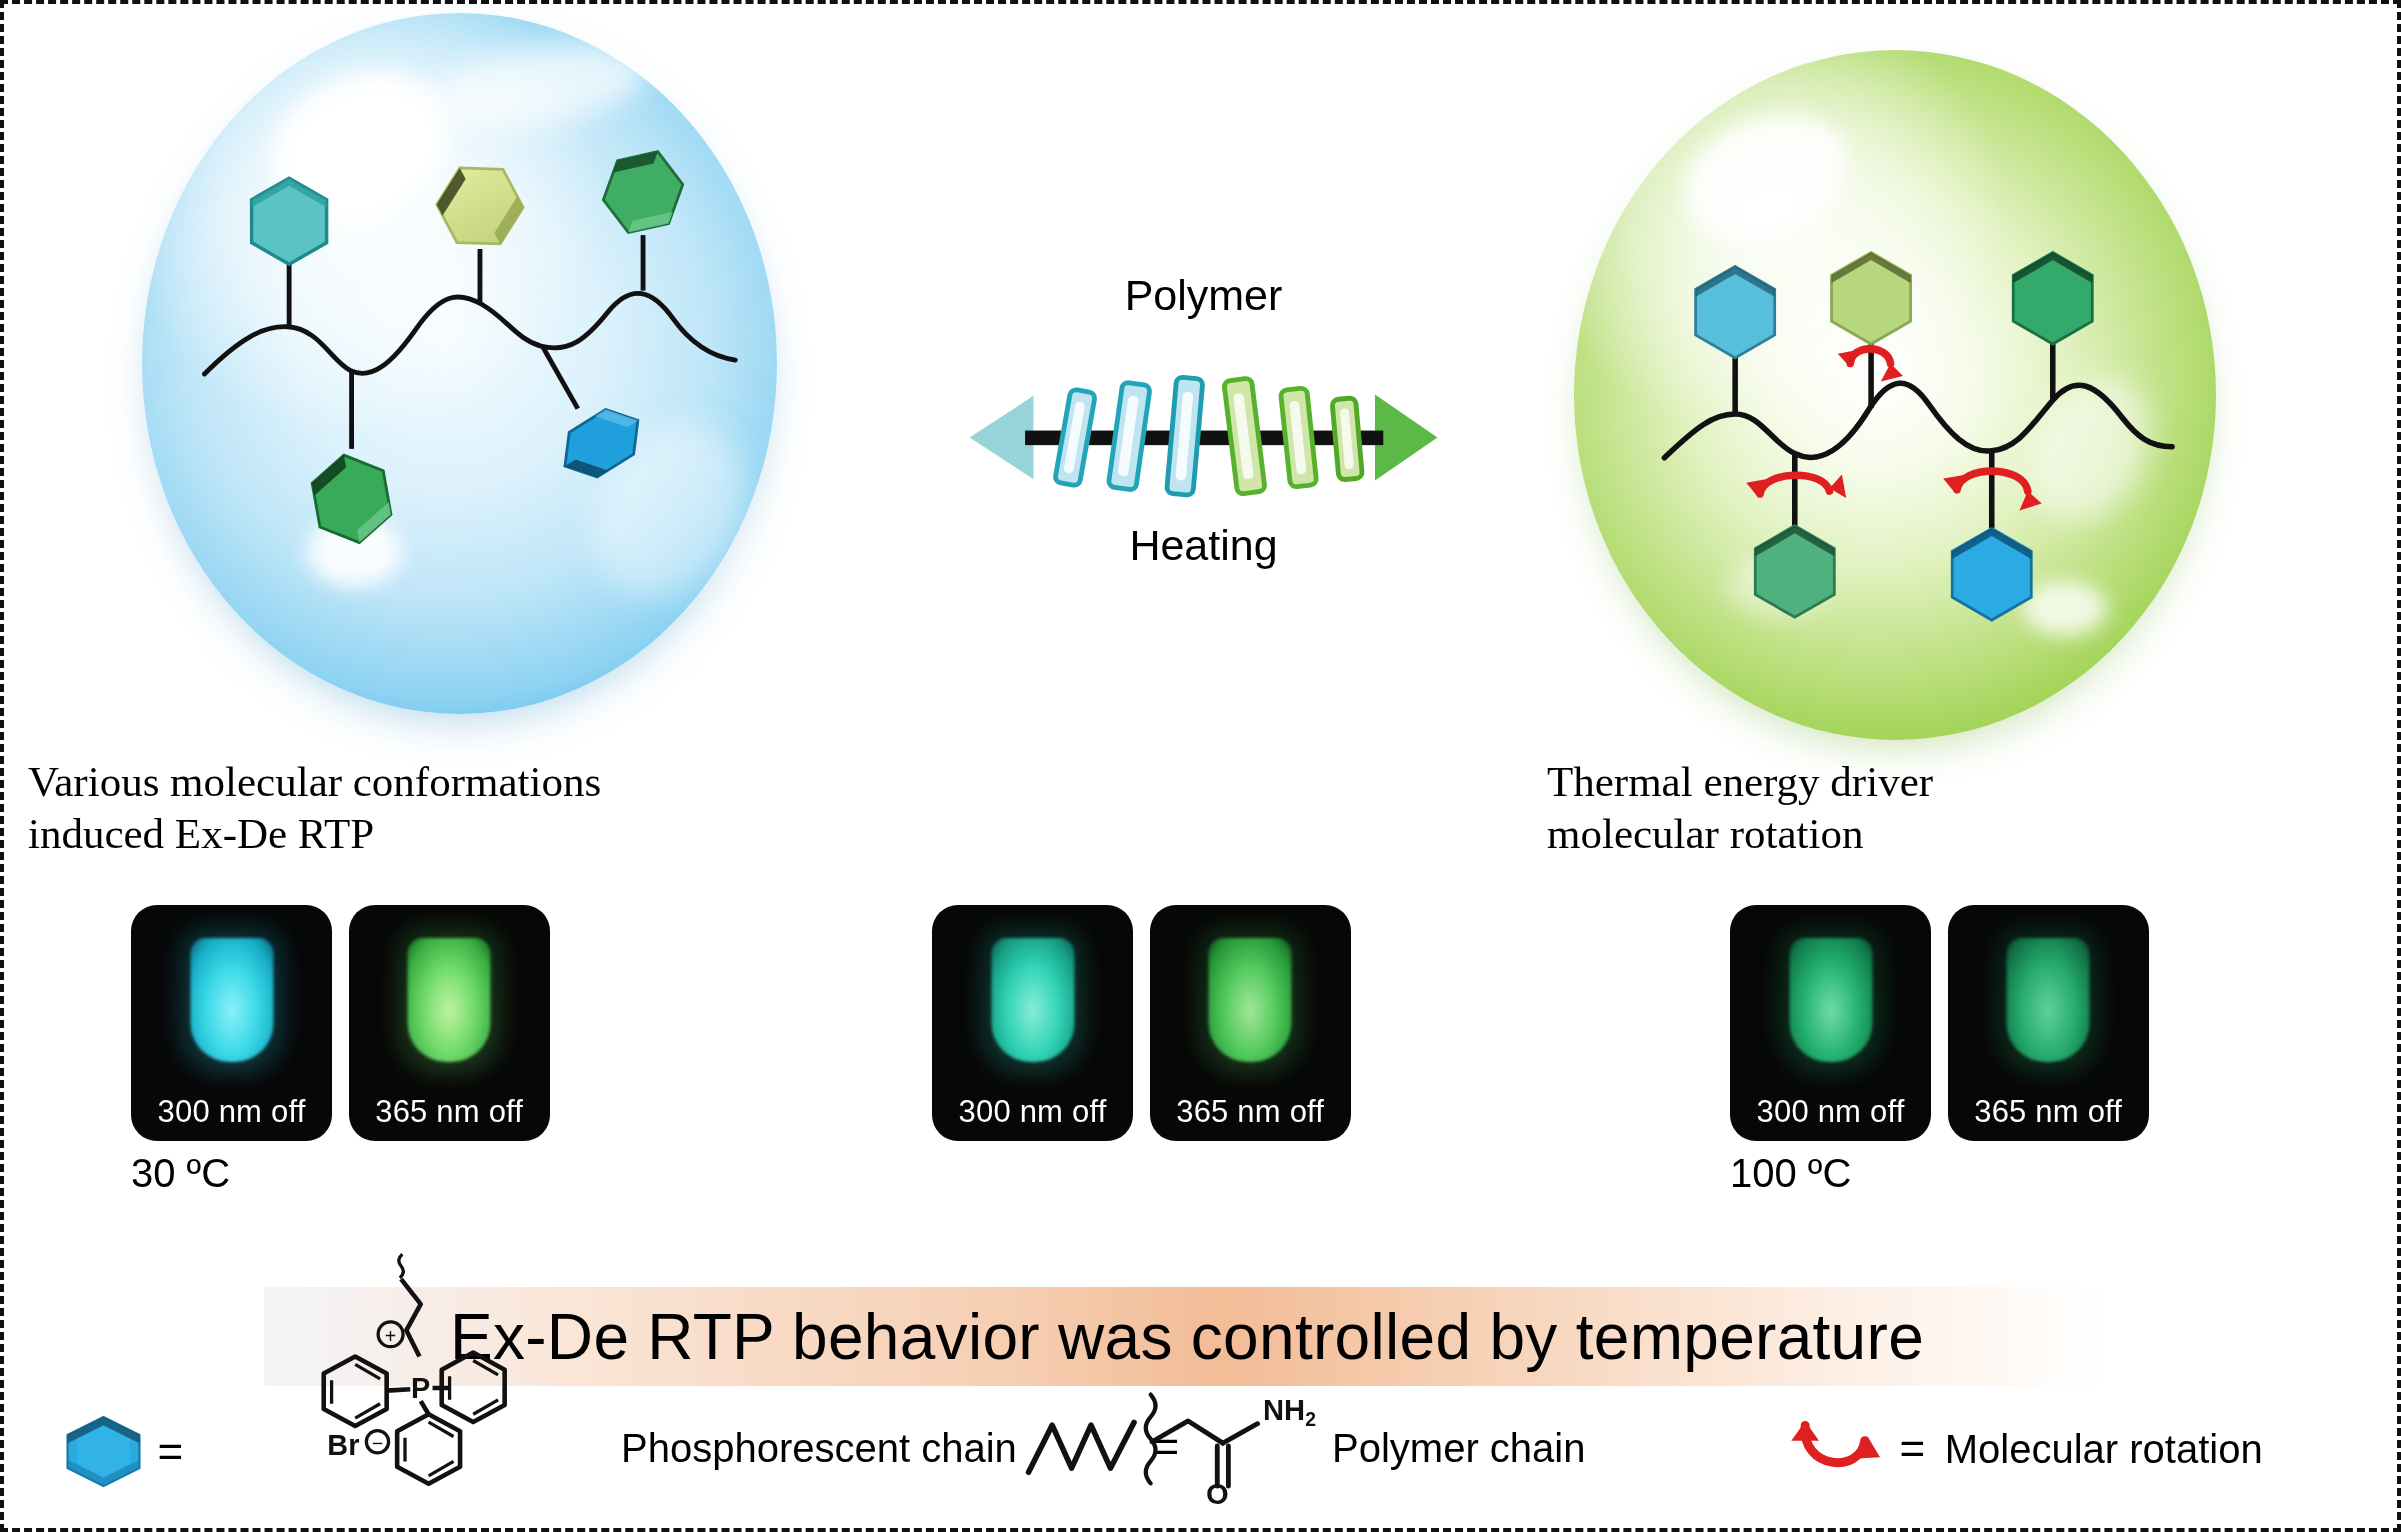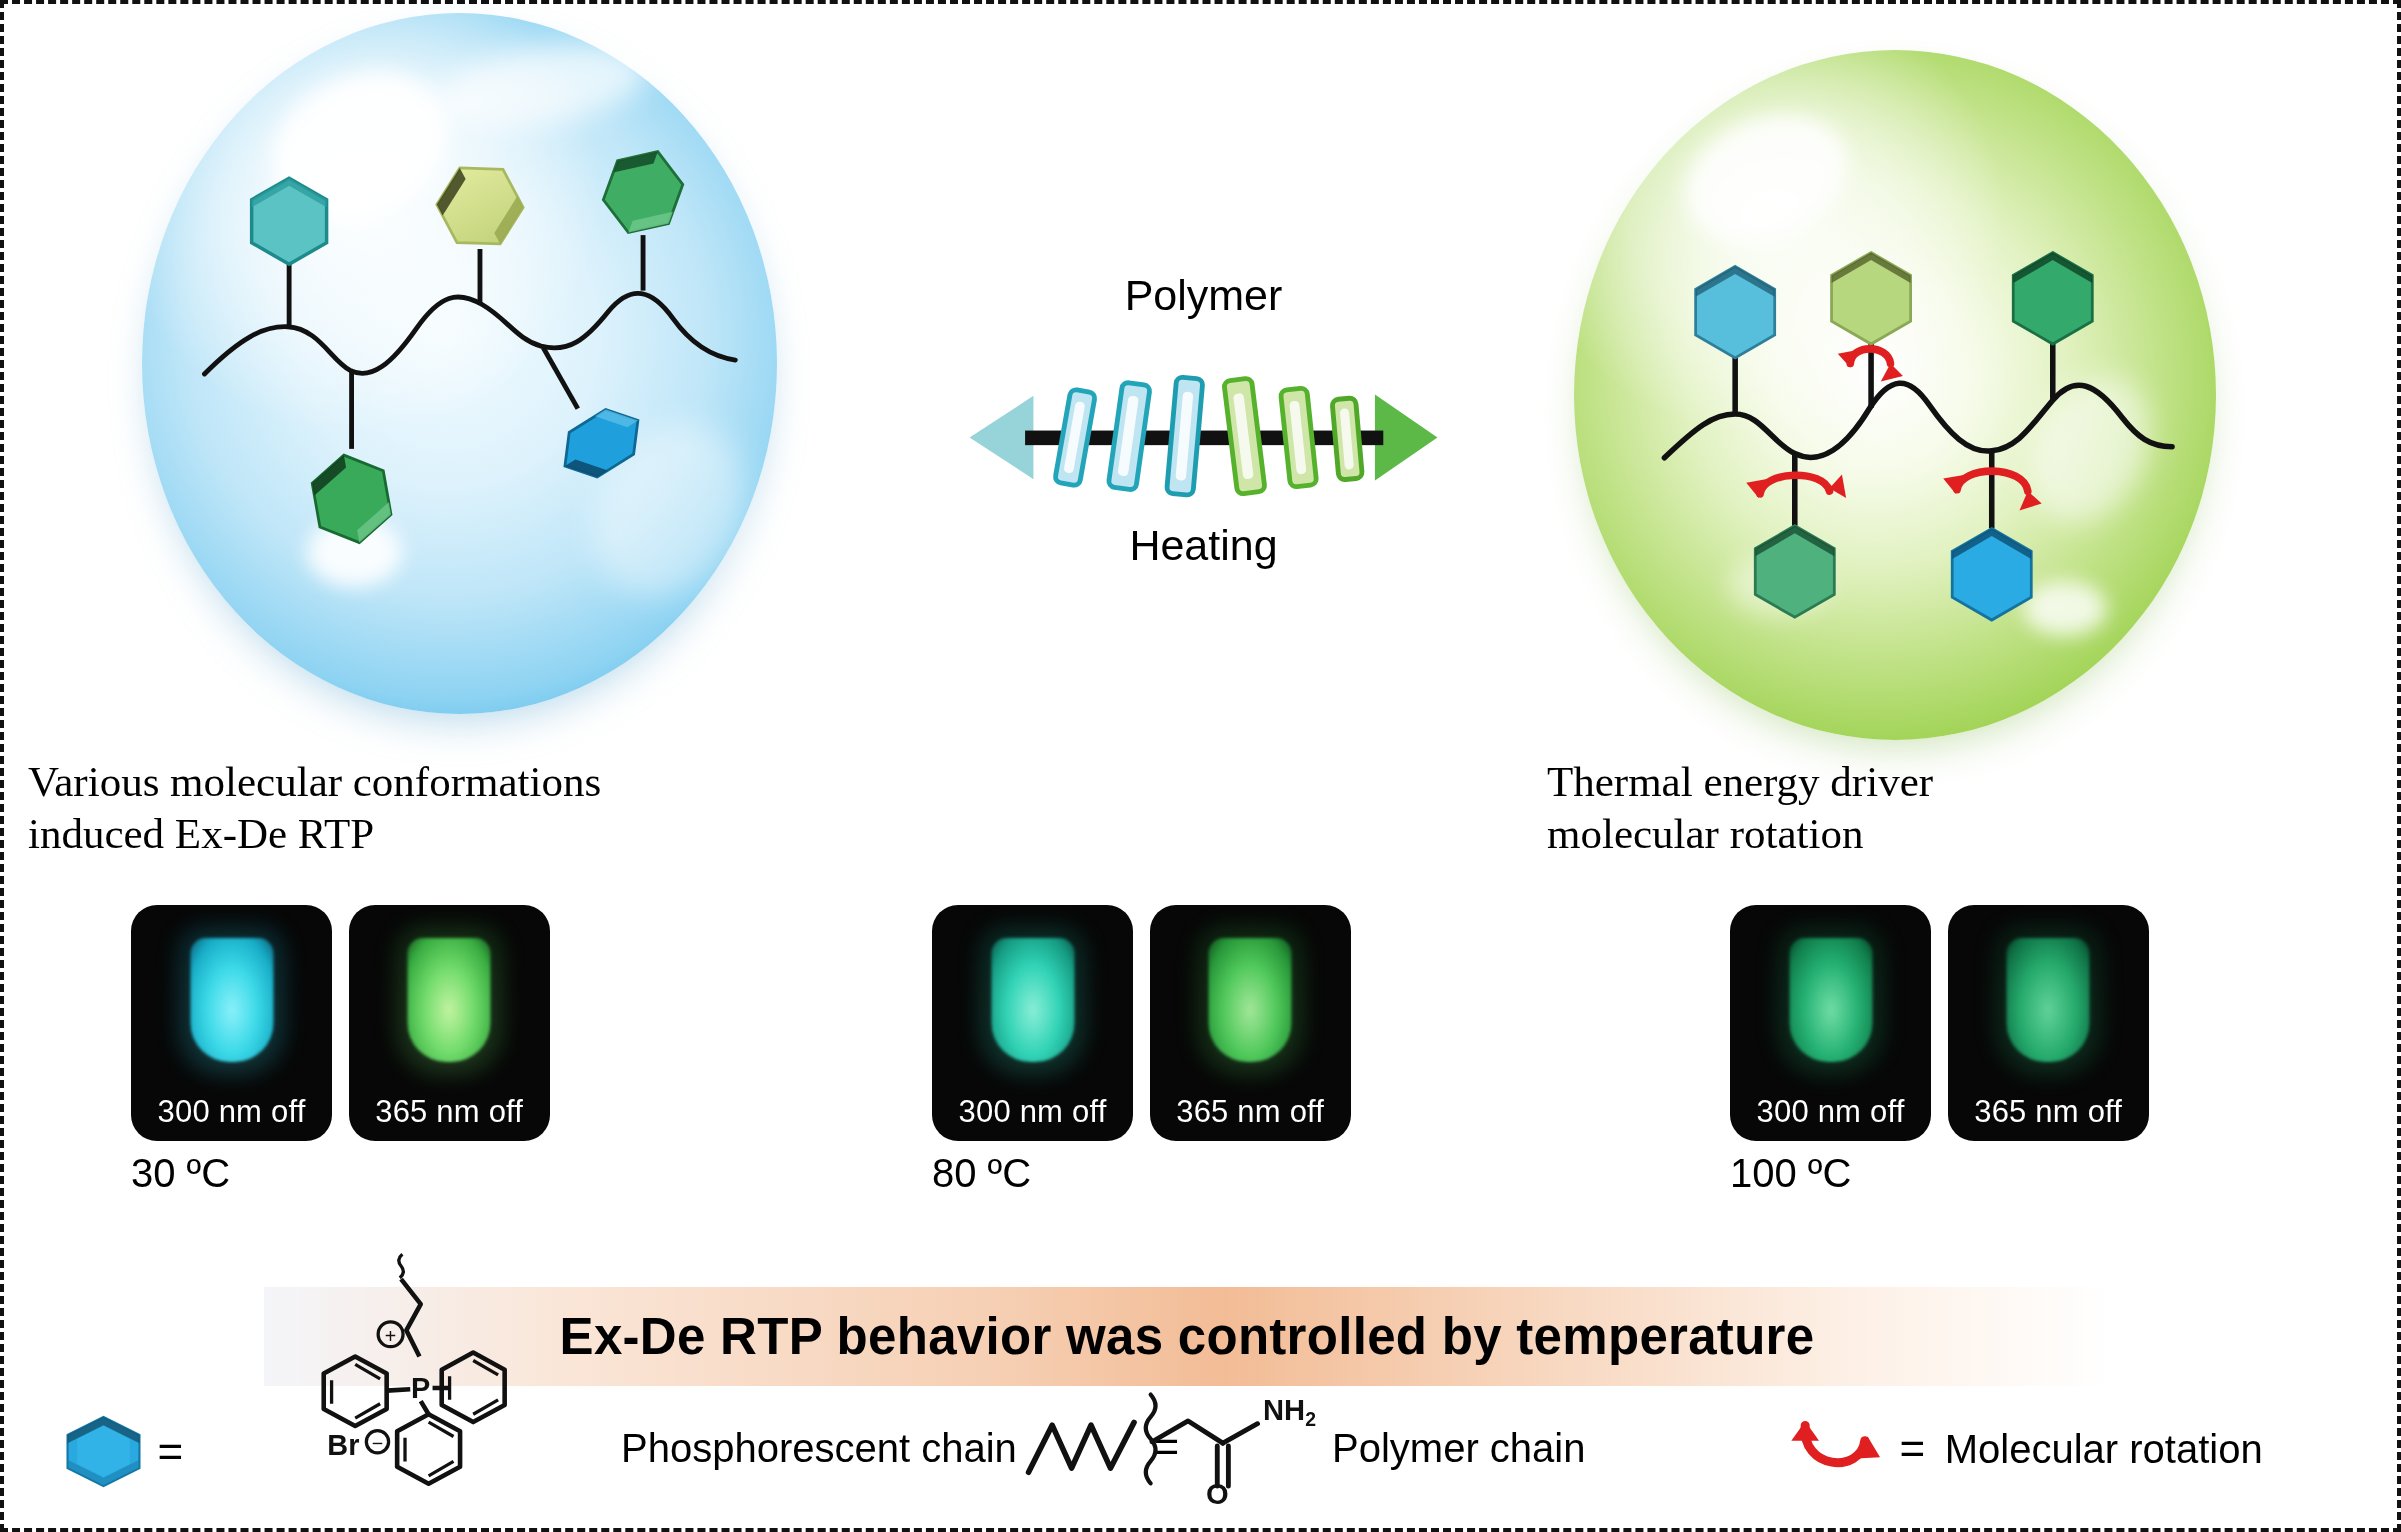--- a/index.html
+++ b/index.html
@@ -53,21 +53,21 @@
         border-radius:15.3px 15.3px 39px 39px;top:33px;filter:blur(1.4px);}
   .vial::after{content:"";position:absolute;inset:-12.5px;border-radius:23.6px 23.6px 44px 44px;
         background:inherit;opacity:.22;filter:blur(11px);}
   .photo-label{position:absolute;bottom:11px;width:100%;text-align:center;color:#fff;font-size:31px;letter-spacing:0.2px;}
   .temp-label{margin-top:9.7px;text-align:left;font-size:40px;}
 
   
   #banner{position:absolute;left:264px;top:1287px;width:1846px;height:99px;
     background:linear-gradient(90deg,#f4f5f9 0%,#fae6d8 16%,#f6cfb3 40%,#f2bc96 52%,#f7d5bc 68%,#fdf0e6 86%,#ffffff 100%);
     display:flex;align-items:center;justify-content:center;}
-  #banner-text{font-size:51px;font-weight:bold;letter-spacing:0.3px;}
+  #banner-text{font-size:64px;font-weight:normal;letter-spacing:0.3px;}
 
   
   #legend{position:absolute;left:62px;top:1395px;width:2283px;height:121px;}
   .leg-item{position:absolute;display:flex;align-items:center;}
   .leg-eq{font-size:44px;margin:0 12.5px;}
   .leg-text{font-size:40px;}
 
   .hex3d{width:83px;height:75px;position:relative;}
 
   
@@ -265,21 +265,20 @@
   <div class="photo-row">
     <div class="photo">
       <div class="vial" style="background:radial-gradient(ellipse at 50% 58%,#8df0d8 0%,#2fd3b6 44%,#14987f 78%,#07463b 100%)"></div>
       <div class="photo-label">300 nm off</div>
     </div>
     <div class="photo">
       <div class="vial" style="background:radial-gradient(ellipse at 50% 58%,#a7e89c 0%,#4fc95a 44%,#249236 78%,#0c3f18 100%)"></div>
       <div class="photo-label">365 nm off</div>
     </div>
   </div>
-  <div class="temp-label">80 ºC</div>
 </div>
 
 <div class="photo-group" style="left:1693px;top:905px">
   <div class="photo-row">
     <div class="photo">
       <div class="vial" style="background:radial-gradient(ellipse at 50% 58%,#74dfa8 0%,#22b071 46%,#107a49 80%,#05321f 100%)"></div>
       <div class="photo-label">300 nm off</div>
     </div>
     <div class="photo">
       <div class="vial" style="background:radial-gradient(ellipse at 50% 58%,#63d49c 0%,#23a86a 48%,#0e6b42 82%,#04291a 100%)"></div>

